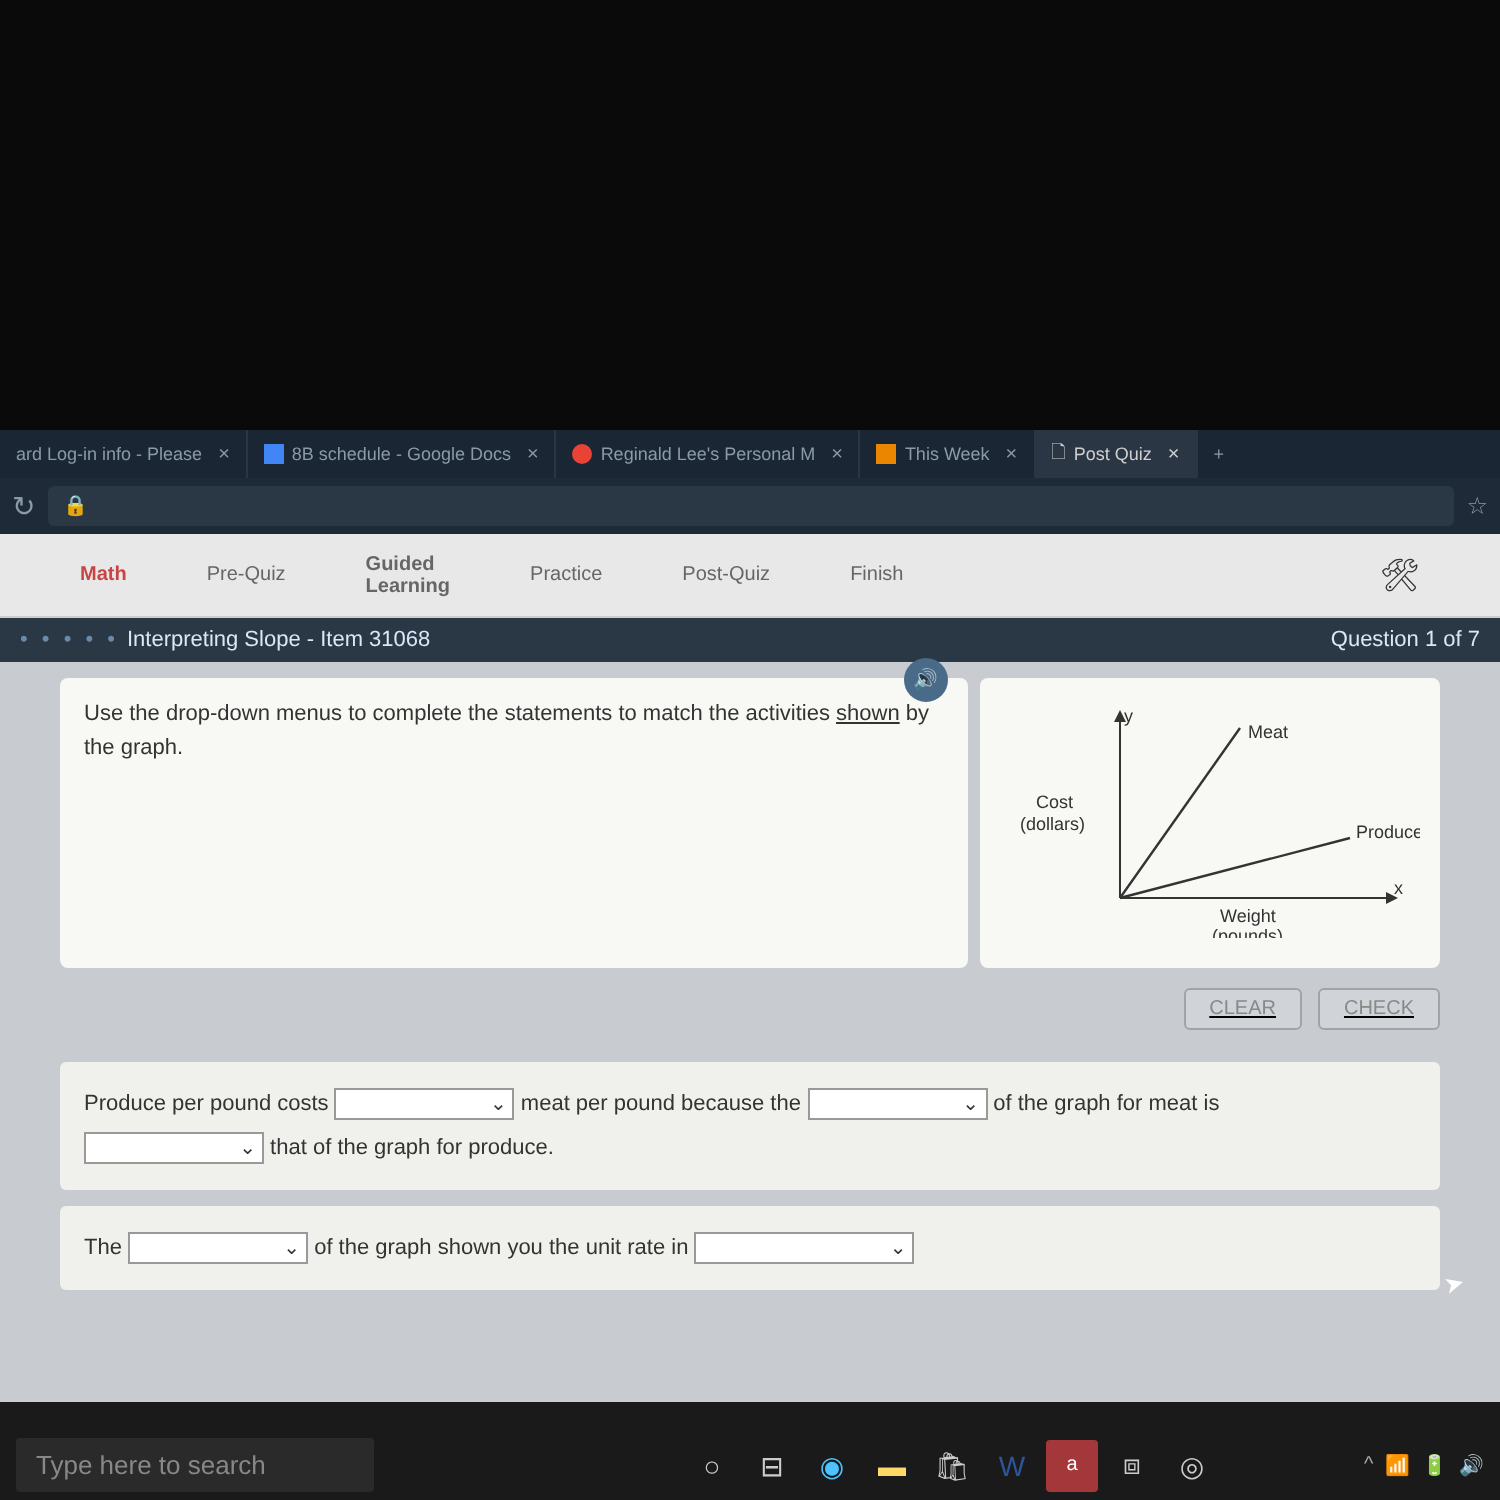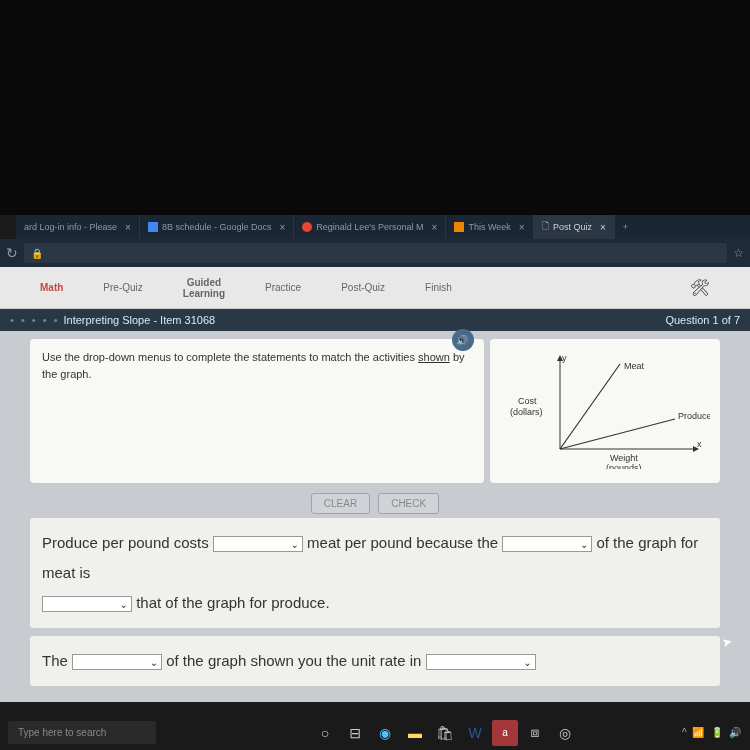--- a/index.html
+++ b/index.html
@@ -20,21 +20,20 @@
       background: #1a1a1a;
     }
     .browser-tabs {
       height: 24px;
       background: #1a2634;
       display: flex;
       align-items: center;
       font-size: 9px;
       color: #8a9aa8;
       overflow: hidden;
-      margin-left: 16px;
     }
     .tab {
       padding: 0 8px;
       display: flex;
       align-items: center;
       gap: 4px;
       border-right: 1px solid #2a3644;
       height: 100%;
       white-space: nowrap;
     }
@@ -68,21 +67,21 @@
       height: 42px;
       background: #e8e8e8;
       display: flex;
       align-items: center;
       padding: 0 40px;
       gap: 40px;
       font-size: 10px;
       border-bottom: 1px solid #ccc;
     }
     .nav-math { color: #c94545; font-weight: bold; }
-    .nav-item { color: #666; text-align: center; line-height: 1.1; }
+    .nav-item { color: #666; text-align: left; line-height: 1.1; }
     .nav-icon-right { margin-left: auto; font-size: 16px; color: #333; }
     .lesson-bar {
       height: 22px;
       background: #2a3846;
       display: flex;
       align-items: center;
       justify-content: space-between;
       padding: 0 10px;
       font-size: 11px;
       color: #d8e8f8;
@@ -130,38 +129,39 @@
       border-radius: 4px;
       padding: 10px;
       position: relative;
       min-height: 140px;
     }
     .graph-svg { width: 100%; height: 120px; }
     .graph-label { font-size: 9px; fill: #333; }
     .underline { text-decoration: underline; }
     .action-row {
       display: flex;
-      justify-content: center;
+      justify-content: flex-end;
       gap: 8px;
-      margin-bottom: 4px;
+      margin-bottom: 16px;
+      text-decoration: underline;
     }
     .action-btn {
       padding: 4px 12px;
       font-size: 10px;
       background: #d0d4d8;
       border: 1px solid #a0a4a8;
       border-radius: 3px;
       color: #888;
       cursor: default;
     }
     .fill-panel {
       background: #f0f0ec;
       border-radius: 3px;
       padding: 10px 12px;
-      font-size: 15px;
+      font-size: 11px;
       color: #333;
       line-height: 2;
       margin-bottom: 8px;
     }
     .dropdown {
       display: inline-block;
       border: 1px solid #999;
       background: white;
       height: 16px;
       min-width: 90px;
@@ -186,24 +186,24 @@
       height: 35px;
       background: #1a1a1a;
       display: flex;
       align-items: center;
       padding: 0 8px;
       gap: 6px;
     }
     .search-box {
       background: #2a2a2a;
       color: #888;
-      font-size: 10px;
+      font-size: 13px;
       padding: 6px 10px;
       border-radius: 2px;
-      width: 148px;
+      width: 179px;
     }
     .taskbar-center {
       display: flex;
       gap: 4px;
       margin-left: 150px;
     }
     .taskbar-icon {
       width: 26px;
       height: 26px;
       display: flex;

